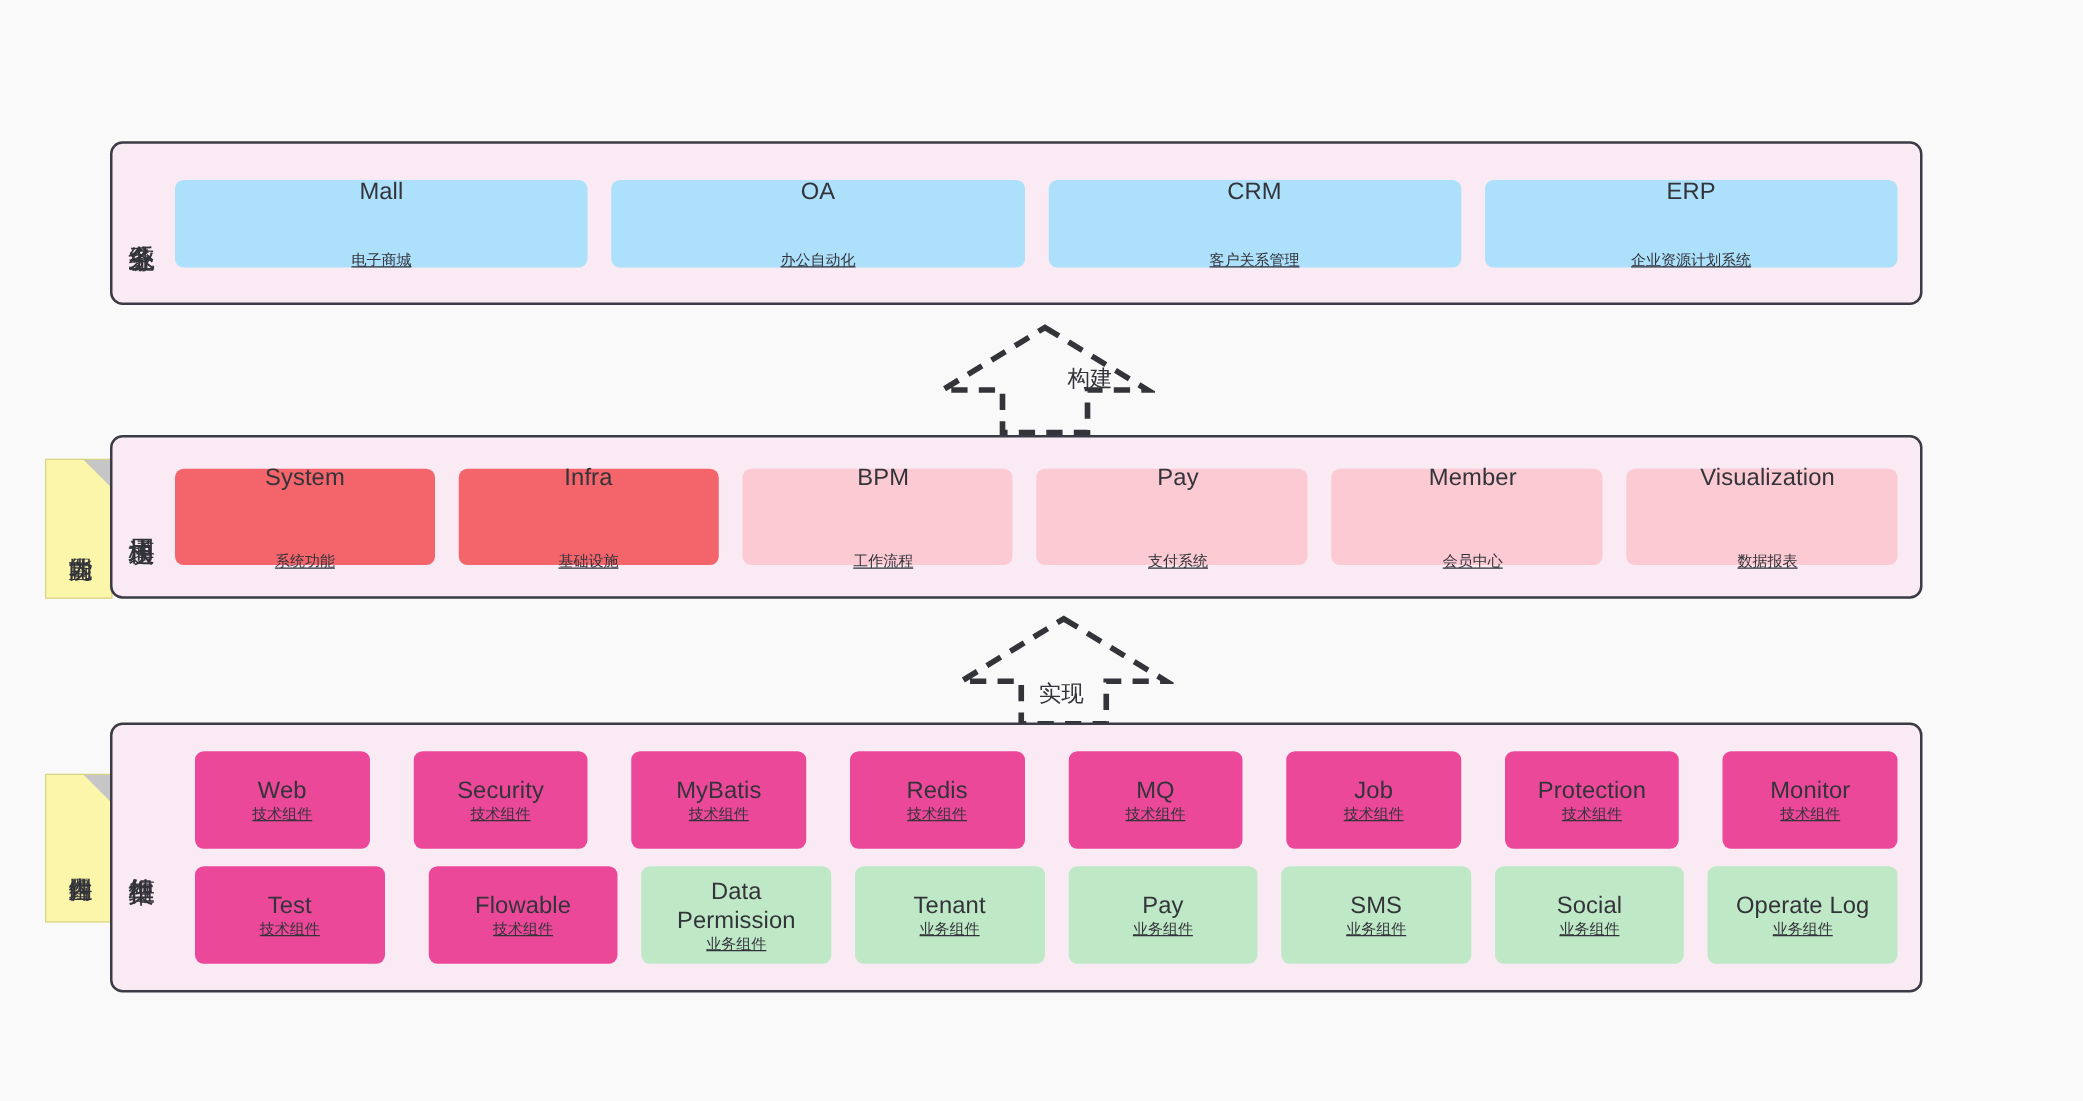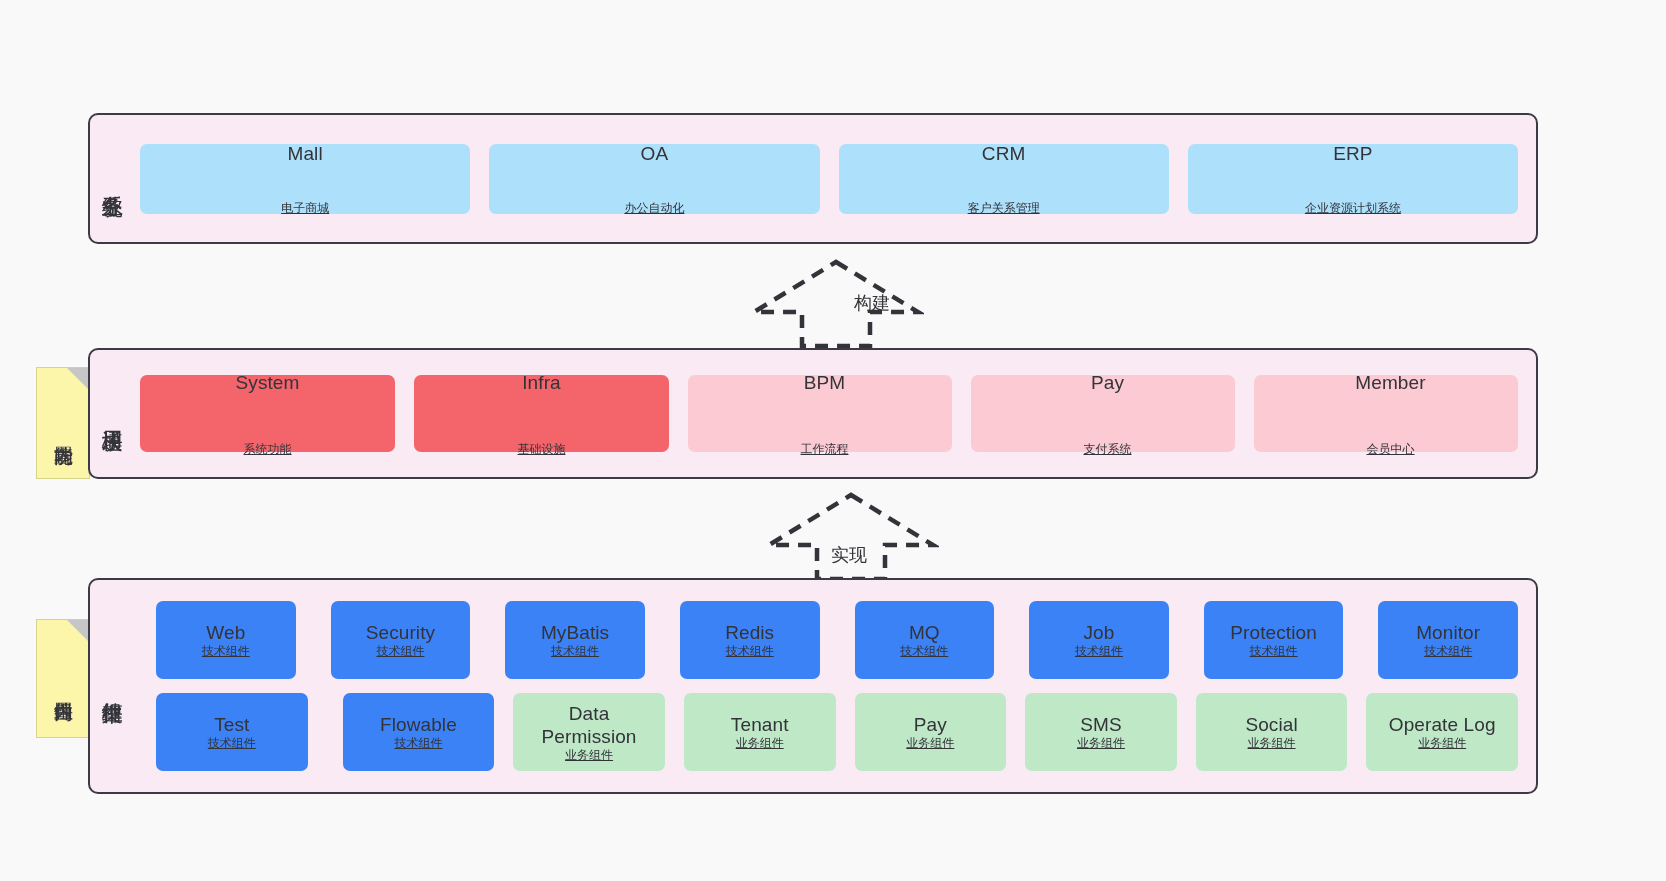--- a/index.html
+++ b/index.html
@@ -85,21 +85,21 @@
     letter-spacing: 0.1px;
   }
   .node .n-cn {
     font-size: 12px;
     text-decoration: underline;
   }
 
   .c-blue       { background: #ace0fb; }
   .c-red        { background: #f4646b; }
   .c-pink       { background: #fbcad3; padding-left: 15px; }
-  .c-green      { background: #3b82f6; margin-left: 16px; }
+  .c-green      { background: #ec4899; margin-left: 16px; }
   .c-lightgreen { background: #bfe8c7; }
 
   
   #layer-business  { left: 88px;  top: 113px; width: 1450px; height: 131px; }
   #layer-common    { left: 88px;  top: 348px; width: 1450px; height: 131px; }
   #layer-framework { left: 88px;  top: 578px; width: 1450px; height: 216px; }
 
   #layer-business  .node { height: 70px; gap: 36px; }
   #layer-common    .node { height: 77px; gap: 48px; }
   #layer-framework .node { height: 78px; }
@@ -206,20 +206,24 @@
           <span class="n-cn">工作流程</span>
         </div>
         <div class="node c-pink">
           <span class="n-en">Pay</span>
           <span class="n-cn">支付系统</span>
         </div>
         <div class="node c-pink">
           <span class="n-en">Member</span>
           <span class="n-cn">会员中心</span>
         </div>
+        <div class="node c-pink">
+          <span class="n-en">Visualization</span>
+          <span class="n-cn">数据报表</span>
+        </div>
       </div>
     </div>
   </div>
 
   <svg class="arrow" id="arrow-impl" viewBox="0 0 176 92">
     <path d="M 88 6 L 170 56 L 122 56 L 122 90 L 54 90 L 54 56 L 6 56 Z" fill="none" stroke="#33333a" stroke-width="4.5" stroke-dasharray="13 9" stroke-linejoin="miter"></path>
   </svg>
   <div class="arrow-label" id="label-impl">实现</div>
 
   <div class="note" id="note-framework">

